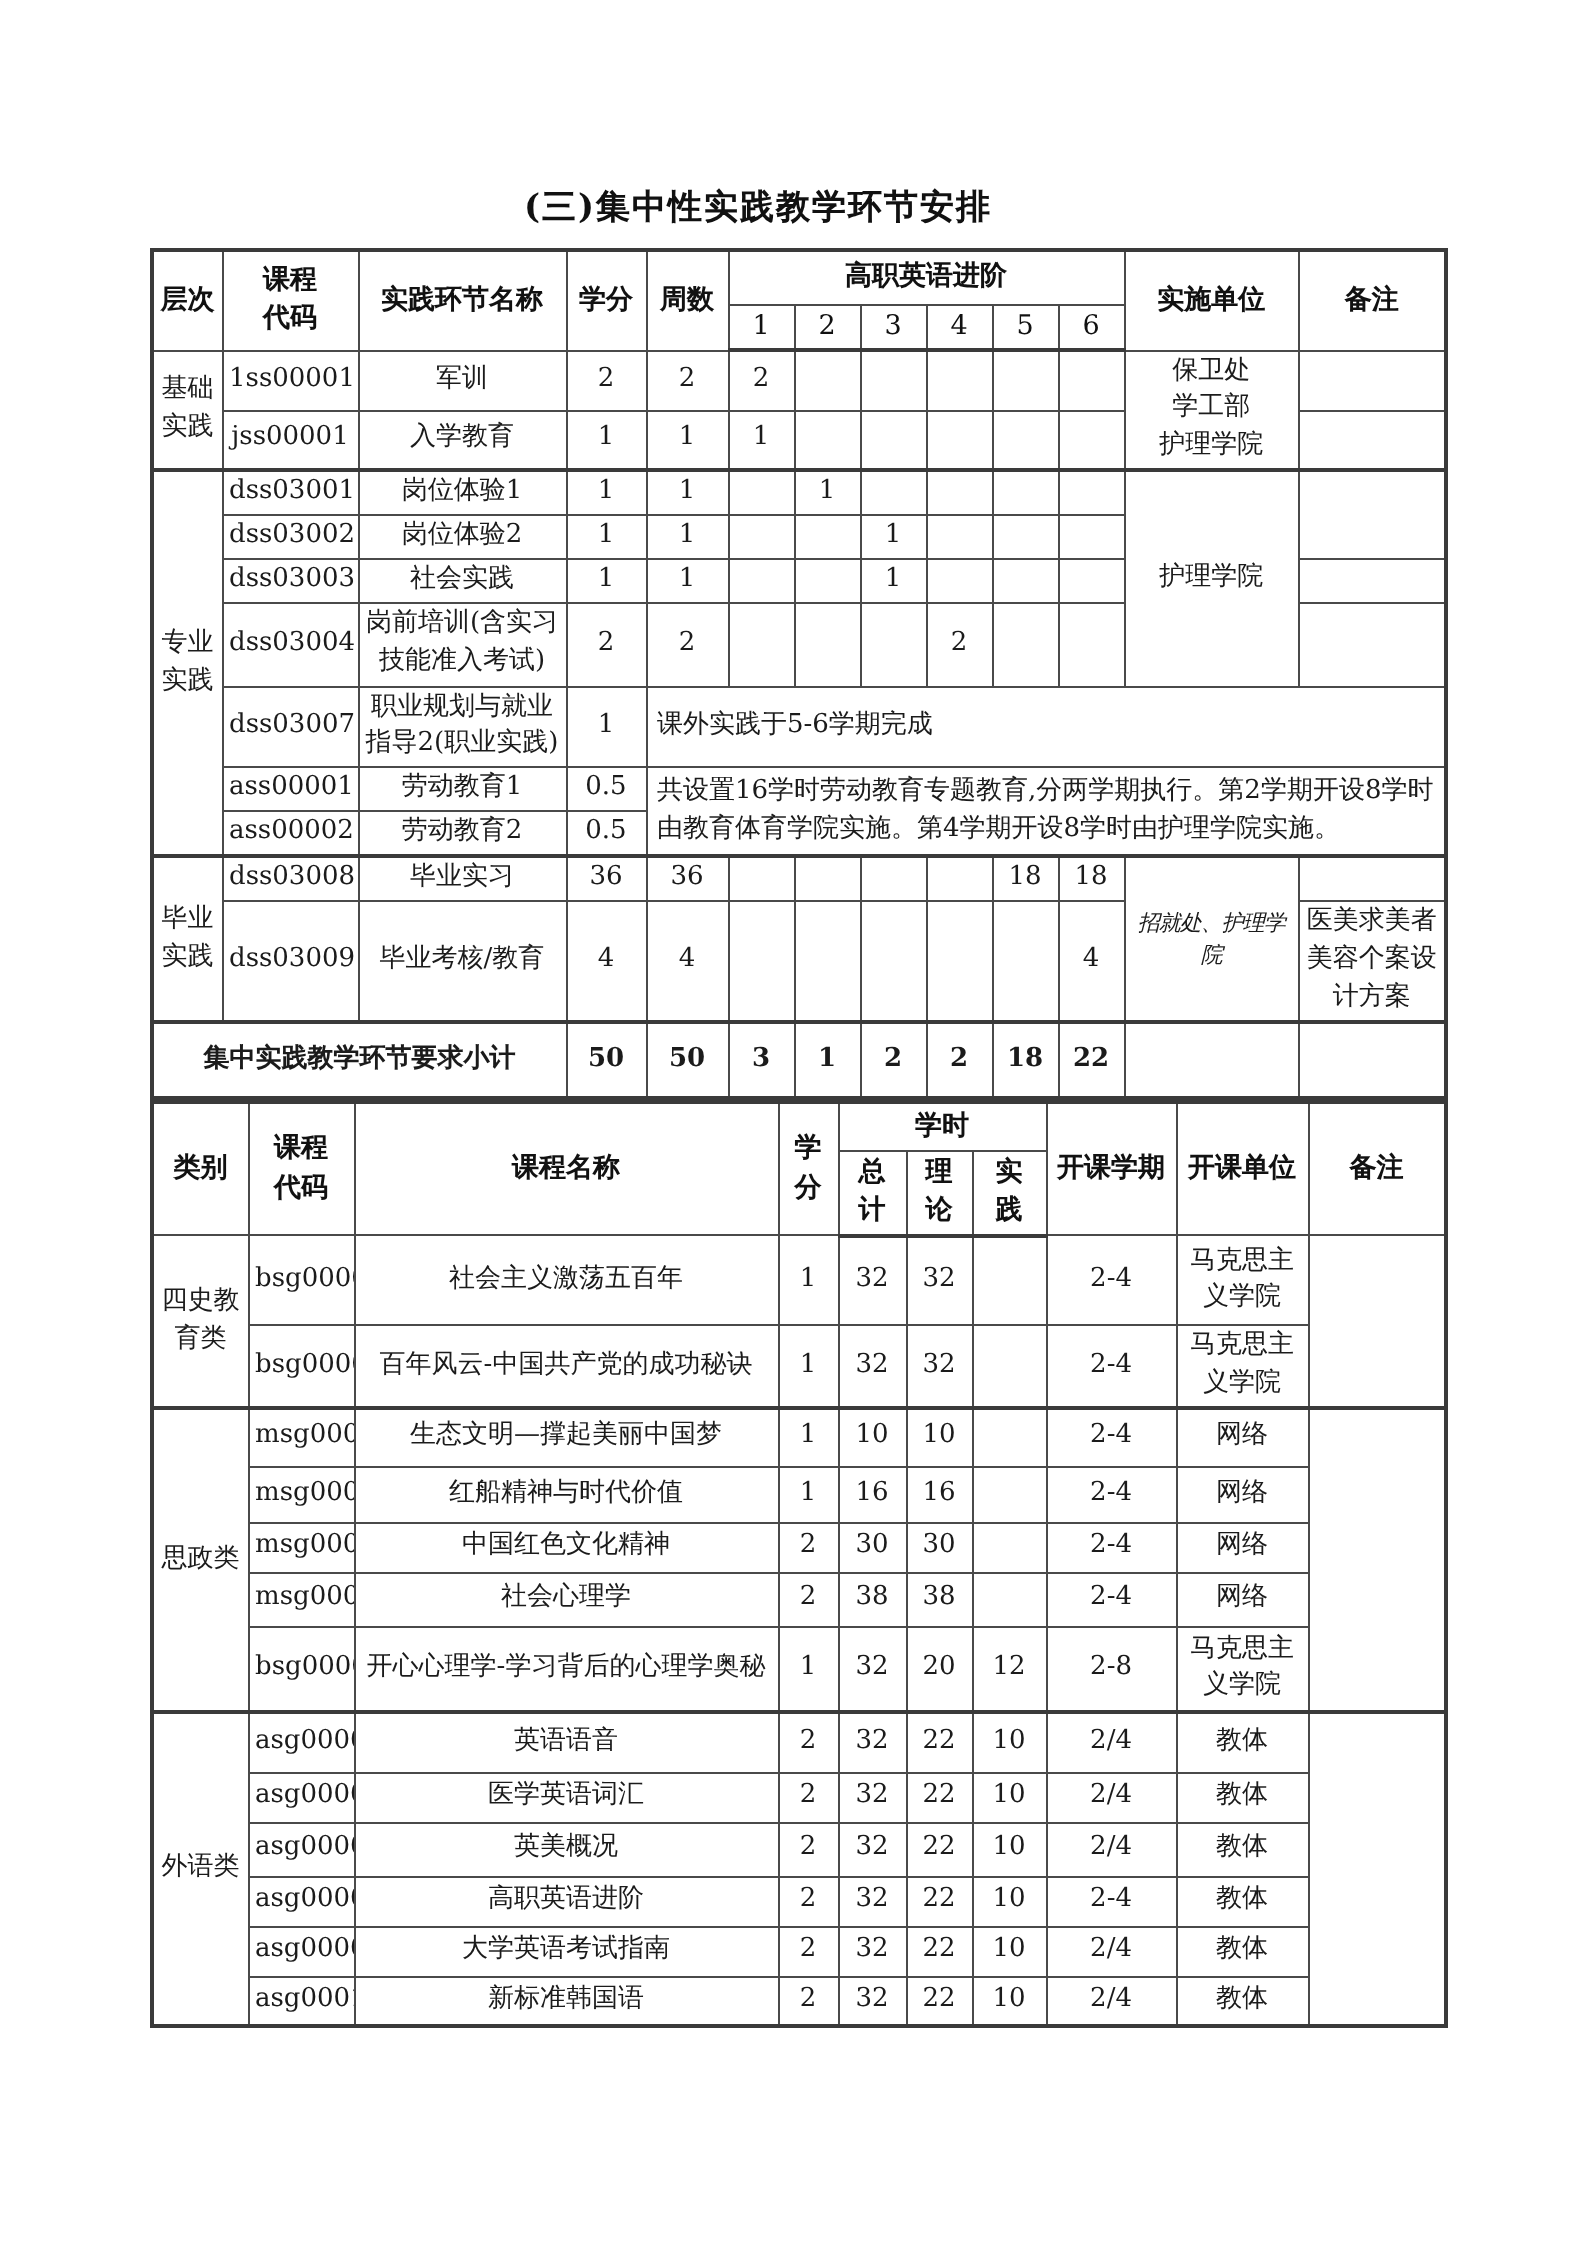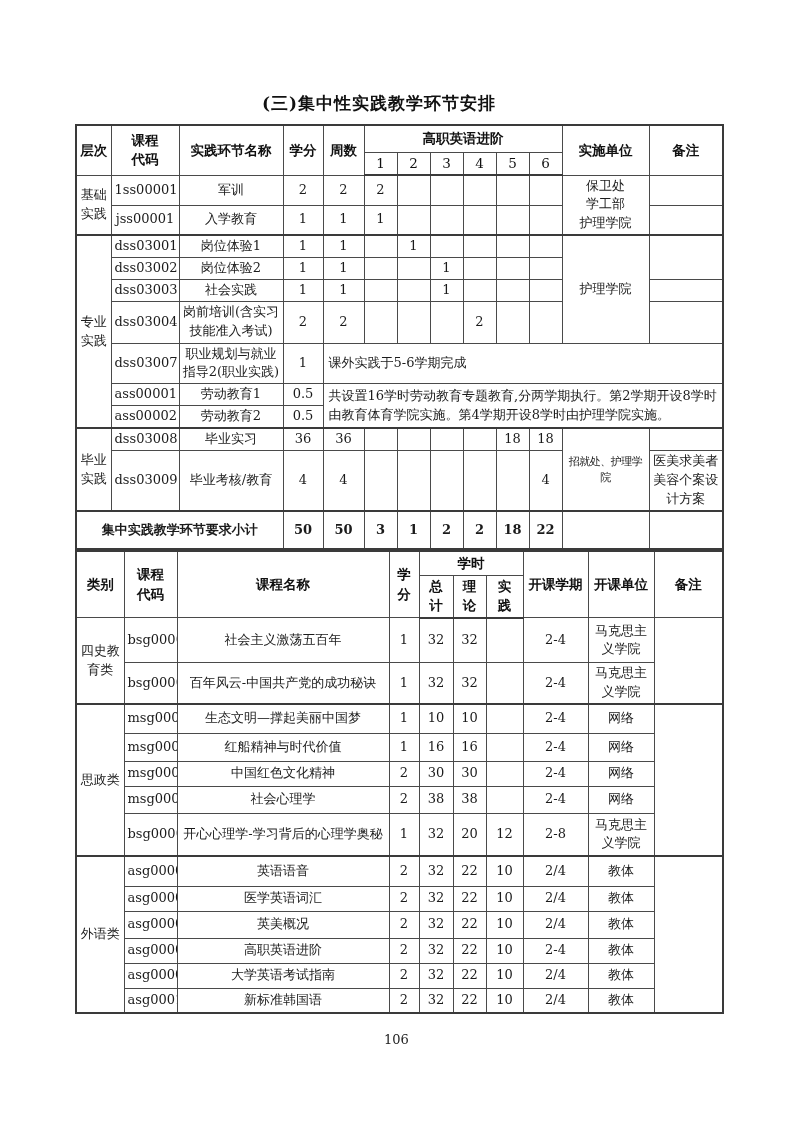--- a/index.html
+++ b/index.html
@@ -23,21 +23,21 @@
   td, th {
     border:1px solid #4a4a4a;
     font-size:13px; text-align:center; vertical-align:middle;
     padding:1px 3px; white-space:pre-line; line-height:1.45;
     overflow:hidden; color:#1b1b1b;
   }
   th { font-weight:bold; font-size:13.5px; color:#111; }
   tr.hb th { border-bottom:2px solid #3a3a3a; }
   tr.sec td { border-top:2px solid #3a3a3a; }
   td.lt { text-align:left; padding-left:5px; }
-  td.fs11 { font-size:11px; letter-spacing:-0.5px; }
+  td.fs11 { font-size:11px; letter-spacing:-0.5px;font-style:italic; }
   tr.bold td { font-weight:bold; }
   .pagenum {
     position:absolute; left:0; right:0; top:1032px;
     text-align:center; font-size:13px; color:#222;
   }
 </style>
 </head>
 <body>
 
 <div class="page">
@@ -408,14 +408,13 @@
         <td>22</td>
         <td>10</td>
         <td>2/4</td>
         <td>教体</td>
       </tr>
     </tbody>
       </table>
 
   </div>
 
-  <div class="pagenum">106</div>
 </div>
 
 </body></html>

